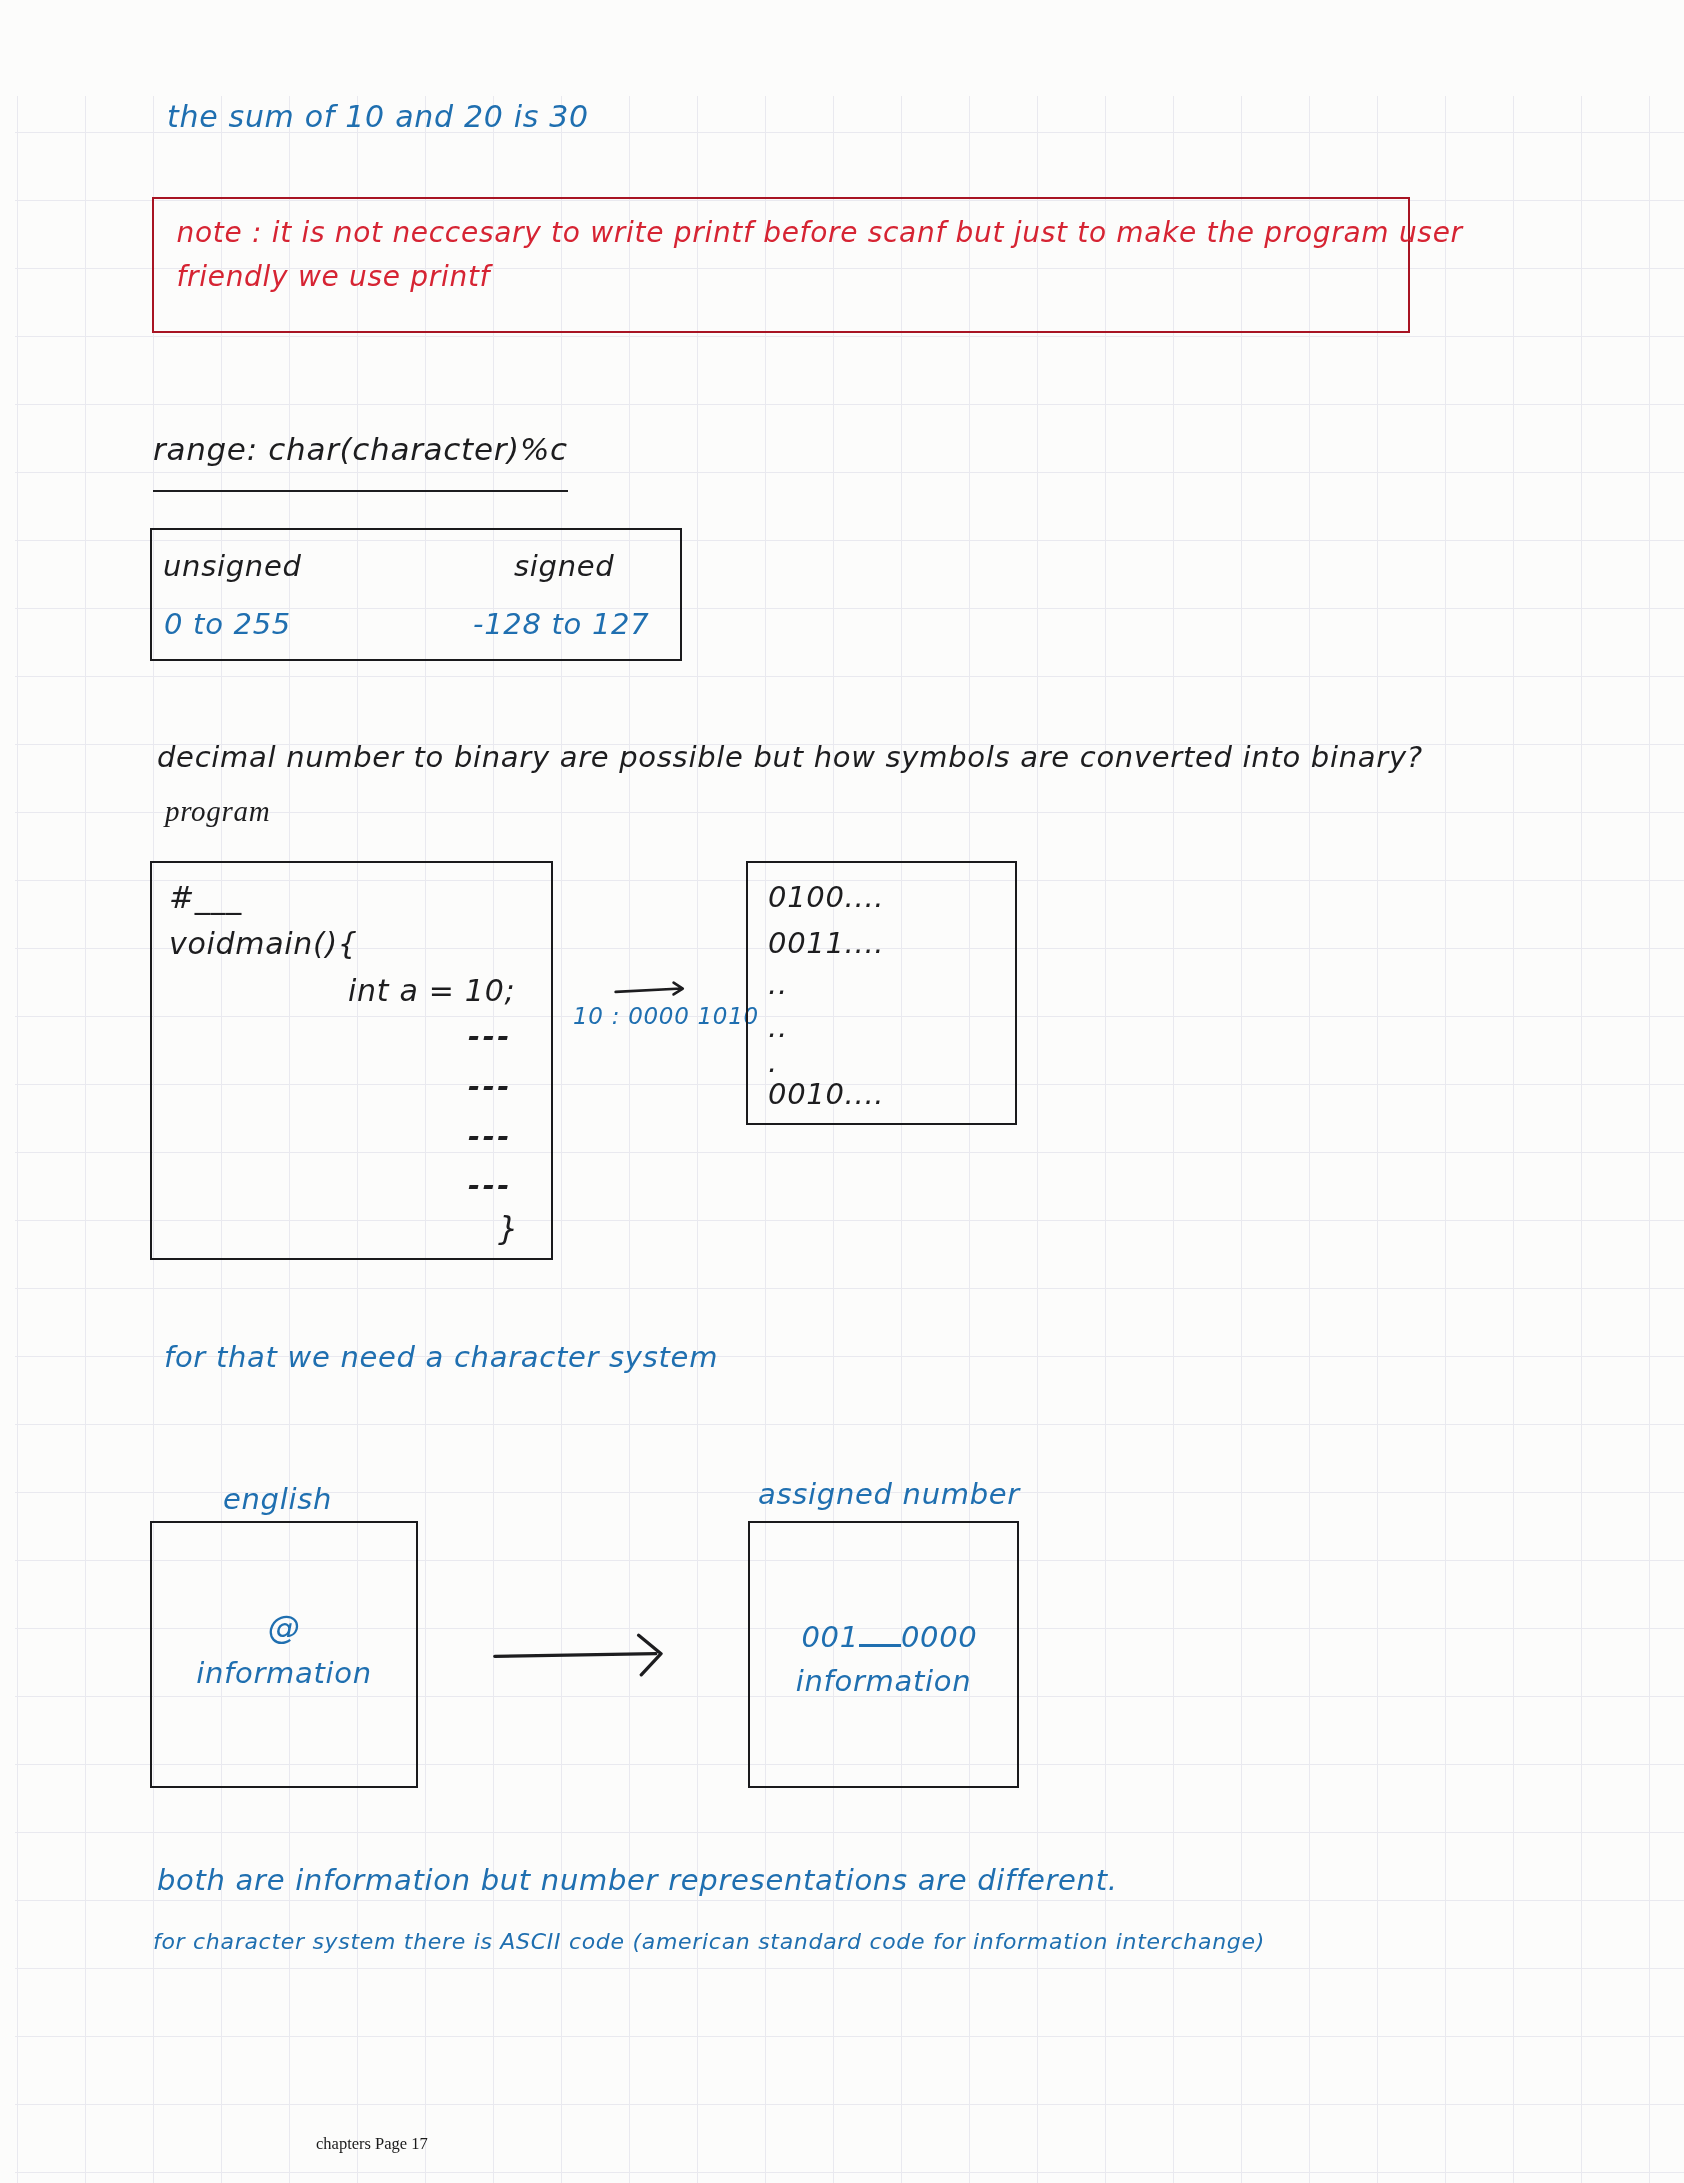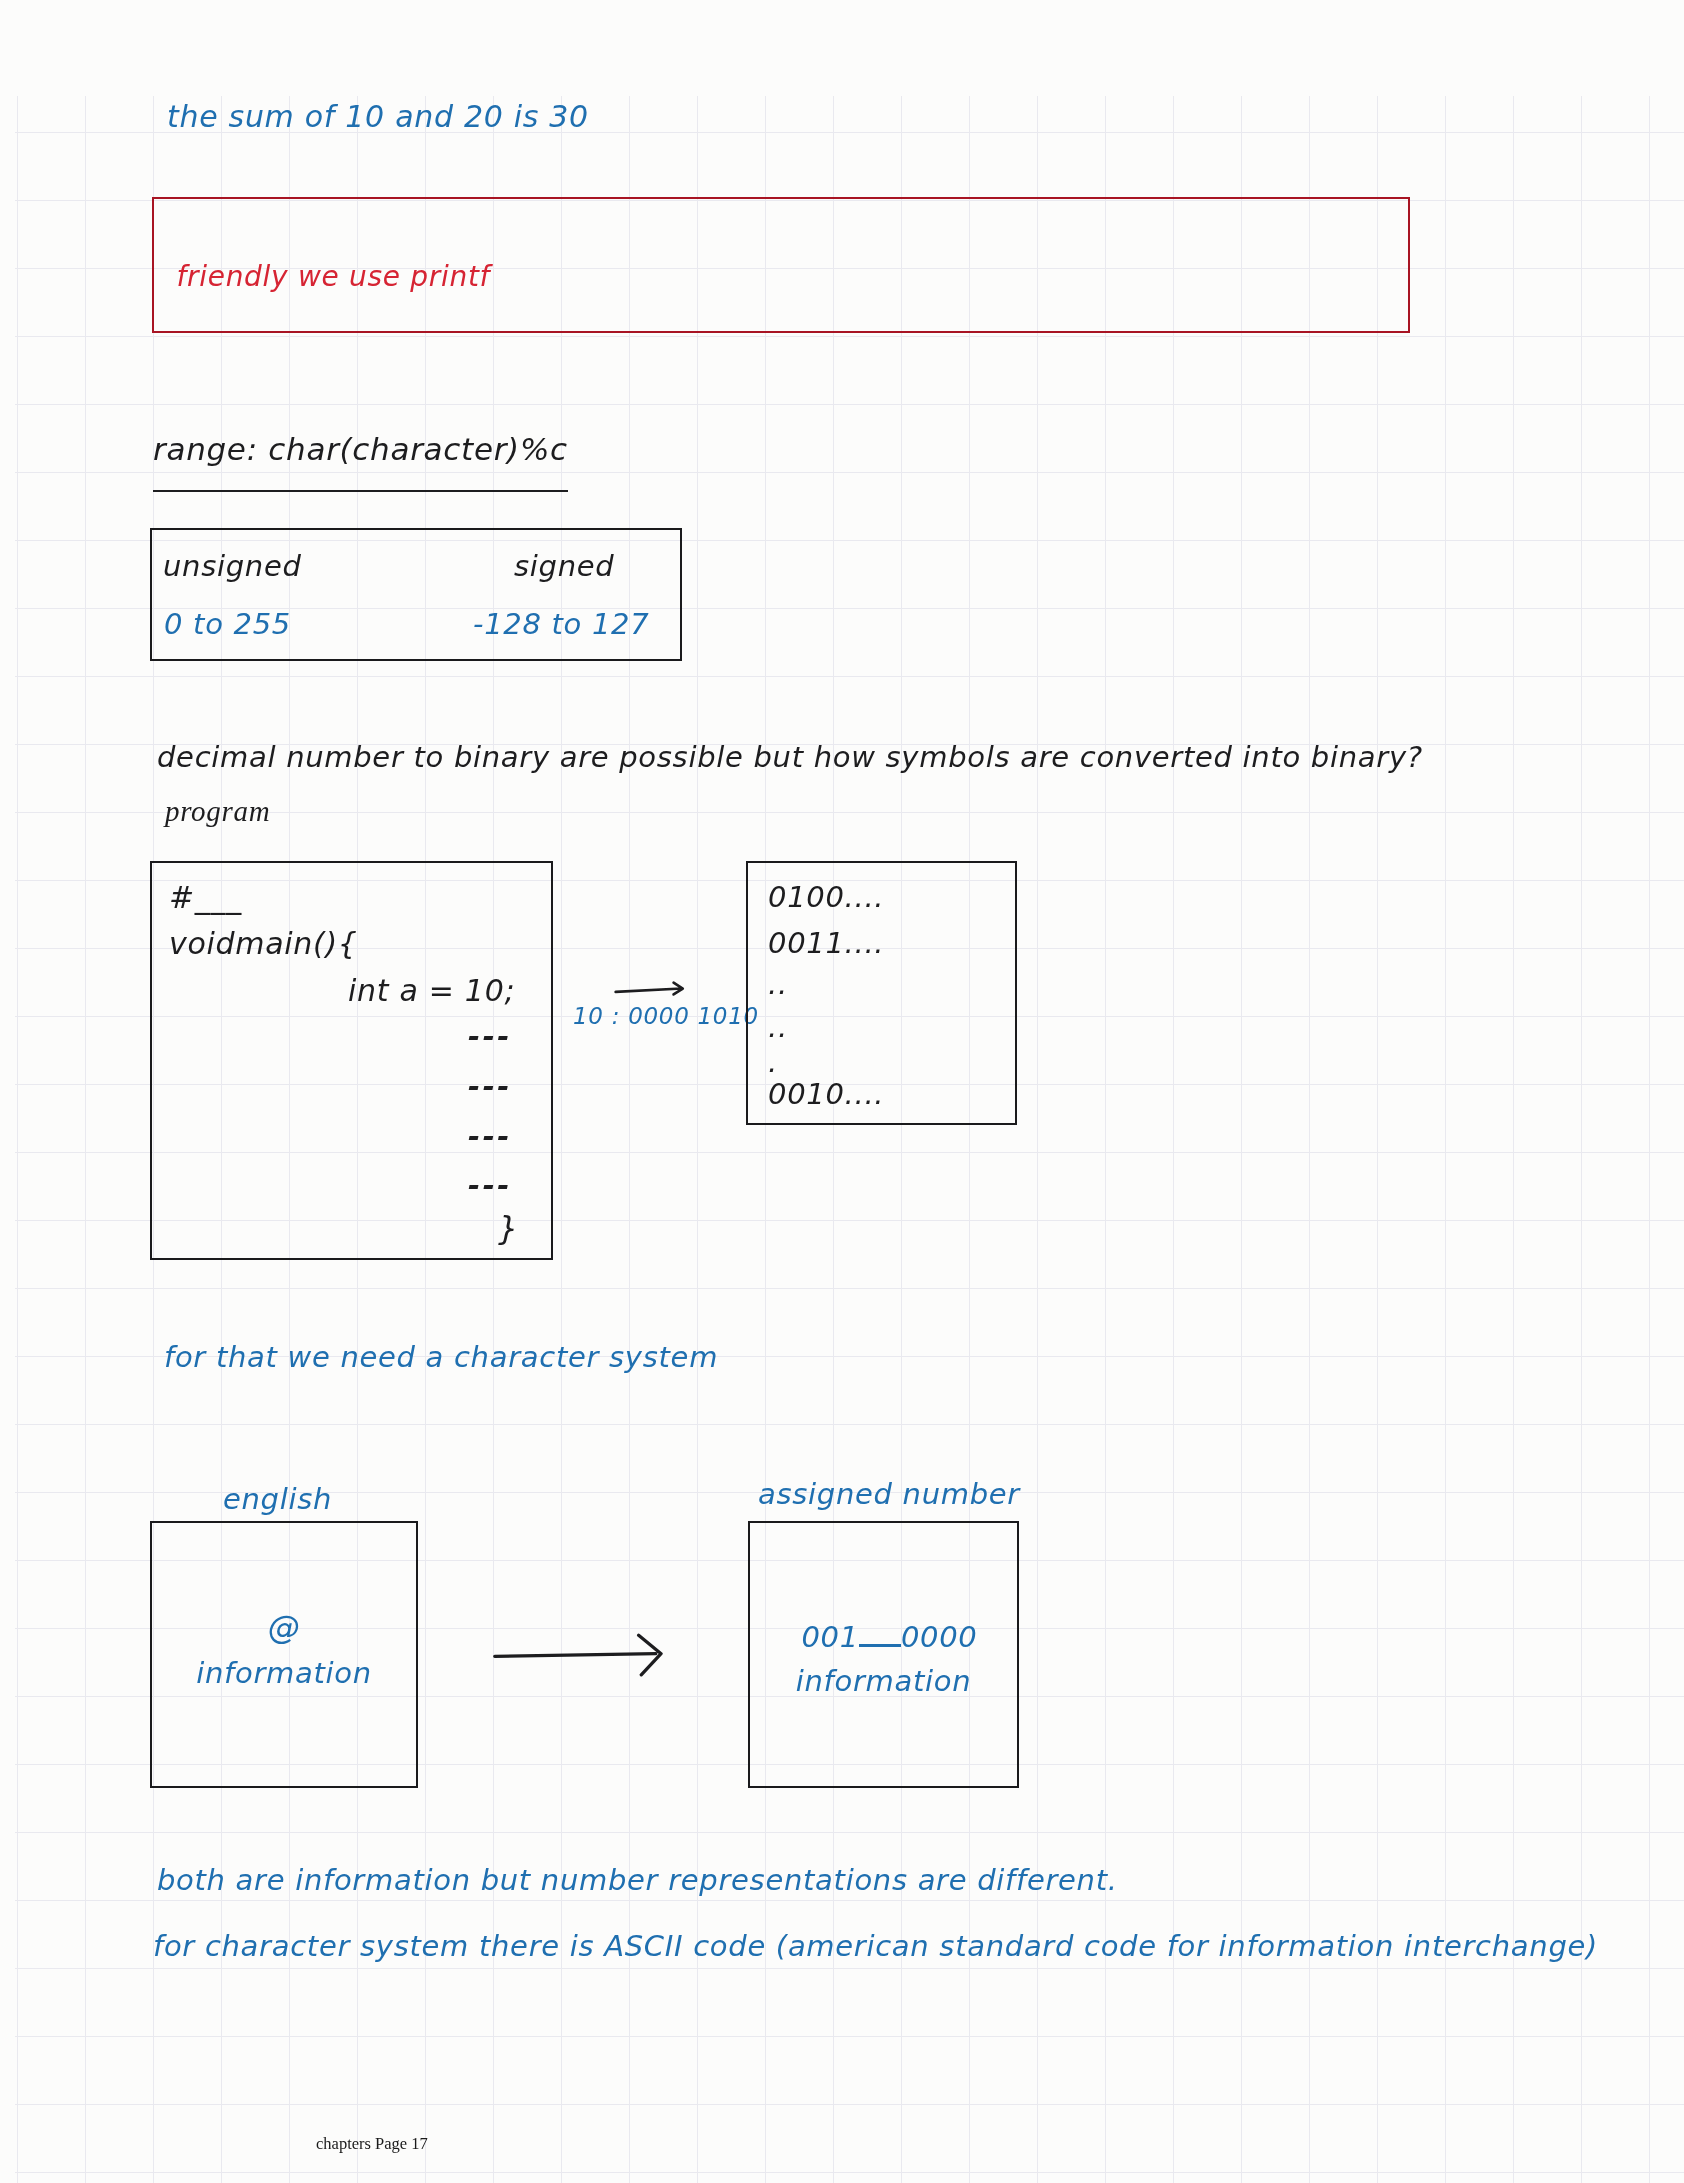--- a/index.html
+++ b/index.html
@@ -68,33 +68,34 @@
 
   .assigned-label{left:758px;top:1477px;font-size:29px;}
   .assigned-box{left:748px;top:1521px;width:267px;height:263px;border:2.6px solid #1a1a1c;}
   .assigned-code{left:12px;right:0;top:92px;font-size:29px;text-align:center;}
   .assigned-gap{display:inline-block;width:42px;border-bottom:3.3px solid #1f6fb0;height:1em;vertical-align:baseline;}
   .assigned-word{left:0;right:0;top:141px;font-size:29px;text-align:center;}
 
   .map-arrow{left:492px;top:1622px;}
 
   .both-line{left:157px;top:1863px;font-size:29px;}
-  .ascii-line{left:153px;top:1929px;font-size:29px;}
+  .ascii-line{left:153px;top:1929px;font-size:22px;}
 
   .page-footer{left:316px;top:2134px;font-size:16.5px;color:#1a1a1a;
     font-family:"Liberation Serif",serif;font-style:normal;letter-spacing:0;}
 </style>
 </head>
 <body>
 
 <div class="grid"></div>
 
 <div class="abs hand blue sum-line">the sum of 10 and 20 is 30</div>
 
 <div class="abs note-box">
+  <div class="abs hand red note-l1">note : it is not neccesary to write printf before scanf but just to make the program user</div>
   <div class="abs hand red note-l2">friendly we use printf</div>
 </div>
 
 <div class="abs hand ink range-heading">range: char(character)%c</div>
 
 <div class="abs range-table">
   <div class="abs hand ink tbl-unsigned">unsigned</div>
   <div class="abs hand ink tbl-signed">signed</div>
   <div class="abs hand blue tbl-urange">0 to 255</div>
   <div class="abs hand blue tbl-srange">-128 to 127</div>

